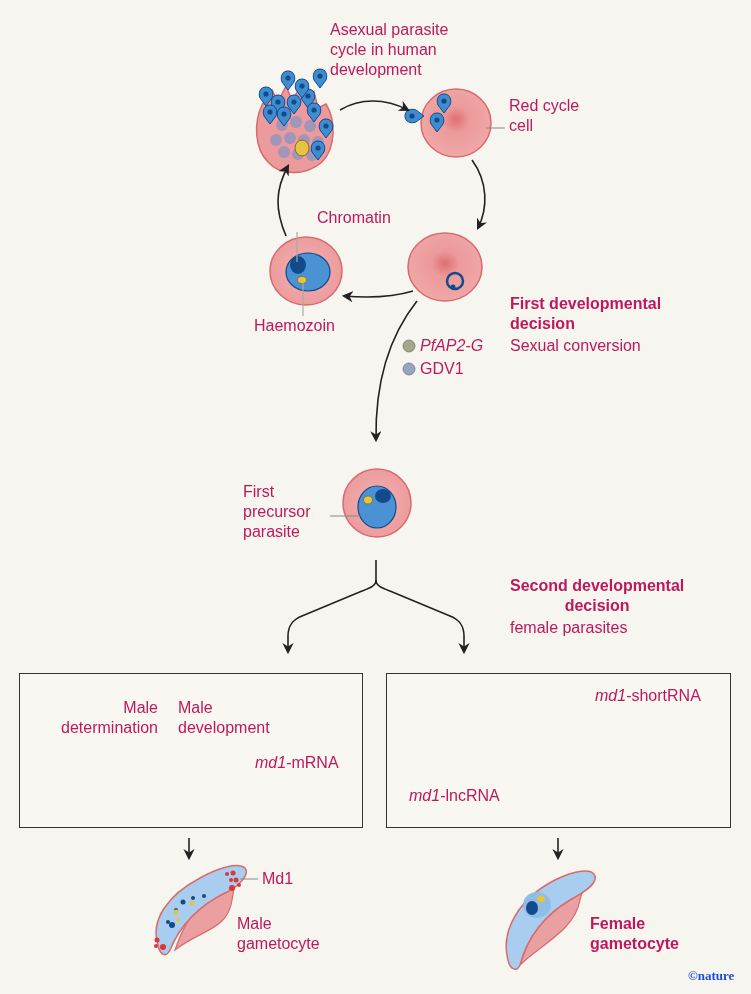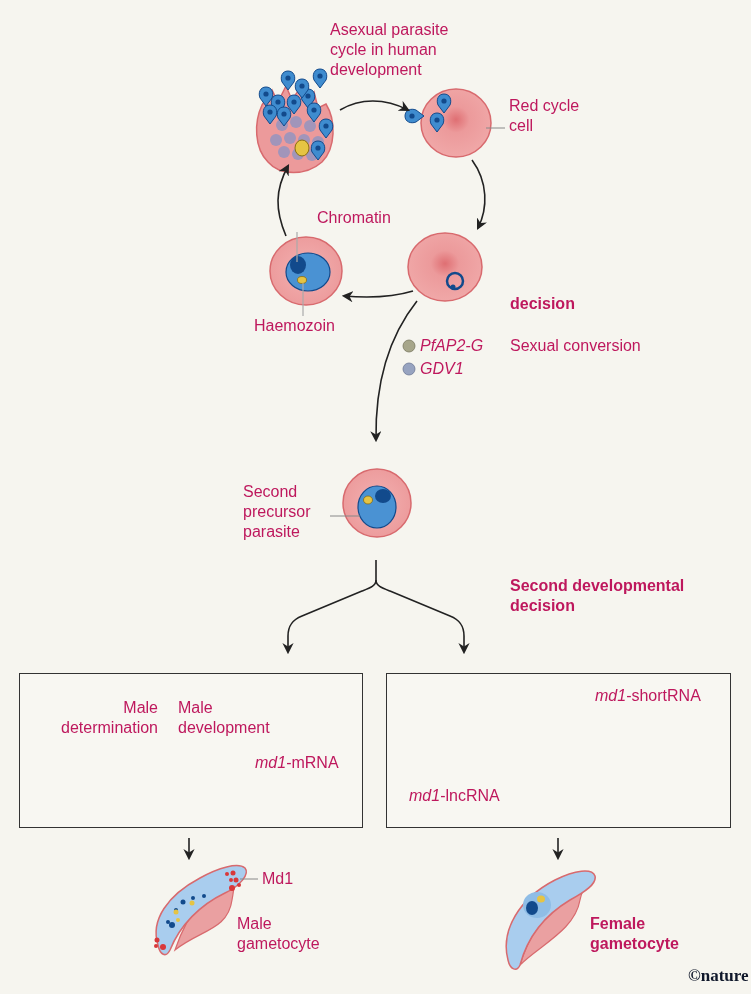--- a/index.html
+++ b/index.html
@@ -188,38 +188,40 @@
     <div>development</div>
 </div>
 <div class="lbl" style="left:509px;top:96px;">
   <div>Red cycle</div>
     <div>cell</div>
 </div>
 <div class="lbl" style="left:285px;top:208px;margin-left:32px;">Chromatin</div>
 <div class="lbl" style="left:232px;top:316px;margin-left:22px;">Haemozoin</div>
 
 <div class="lbl" style="left:510px;top:294px;font-weight:bold;">
+  <div>First developmental</div>
     <div>decision</div>
 </div>
 <div class="lbl" style="left:510px;top:336px;">Sexual conversion</div>
 
 <div class="lbl" style="left:420px;top:336px;font-style:italic;">PfAP2-G</div>
-<div class="lbl" style="left:420px;top:359px;font-style:italic;">GDV1</div>
+<div class="lbl" style="left:420px;top:359px;">GDV1</div>
 
 <div class="lbl" style="left:243px;top:482px;">
-  <div>Second</div>
+  <div>First</div>
     <div>precursor</div>
     <div>parasite</div>
 </div>
 
-<div class="lbl" style="left:510px;top:576px;font-weight:bold;">
+<div class="lbl" style="left:510px;top:576px;font-weight:bold;text-align:center;">
   <div>Second developmental</div>
     <div>decision</div>
 </div>
 <div class="lbl" style="left:510px;top:618px;">
+    <div>female parasites</div>
 </div>
 
 <div class="lbl" style="left:38px;top:698px;text-align:right;width:120px;">
   <div>Male</div>
     <div>determination</div>
 </div>
 <div class="lbl" style="left:178px;top:698px;">
   <div>Male</div>
     <div>development</div>
 </div>
@@ -236,13 +238,13 @@
 
 <div class="lbl" style="left:262px;top:869px;">Md1</div>
 <div class="lbl" style="left:237px;top:914px;">
   <div>Male</div>
     <div>gametocyte</div>
 </div>
 <div class="lbl" style="left:590px;top:914px;font-weight:bold;">
   <div>Female</div>
     <div>gametocyte</div>
 </div>
-<div class="lbl" style="left:688px;top:966px;font-family:'Liberation Serif',serif;font-weight:bold;color:#0f172a;font-size:17px;">©nature</div>
+<div class="lbl" style="left:688px;top:966px;font-family:'Liberation Serif',serif;font-weight:bold;color:#1d4ed8;font-size:13px;">©nature</div>
 
 </body></html>

